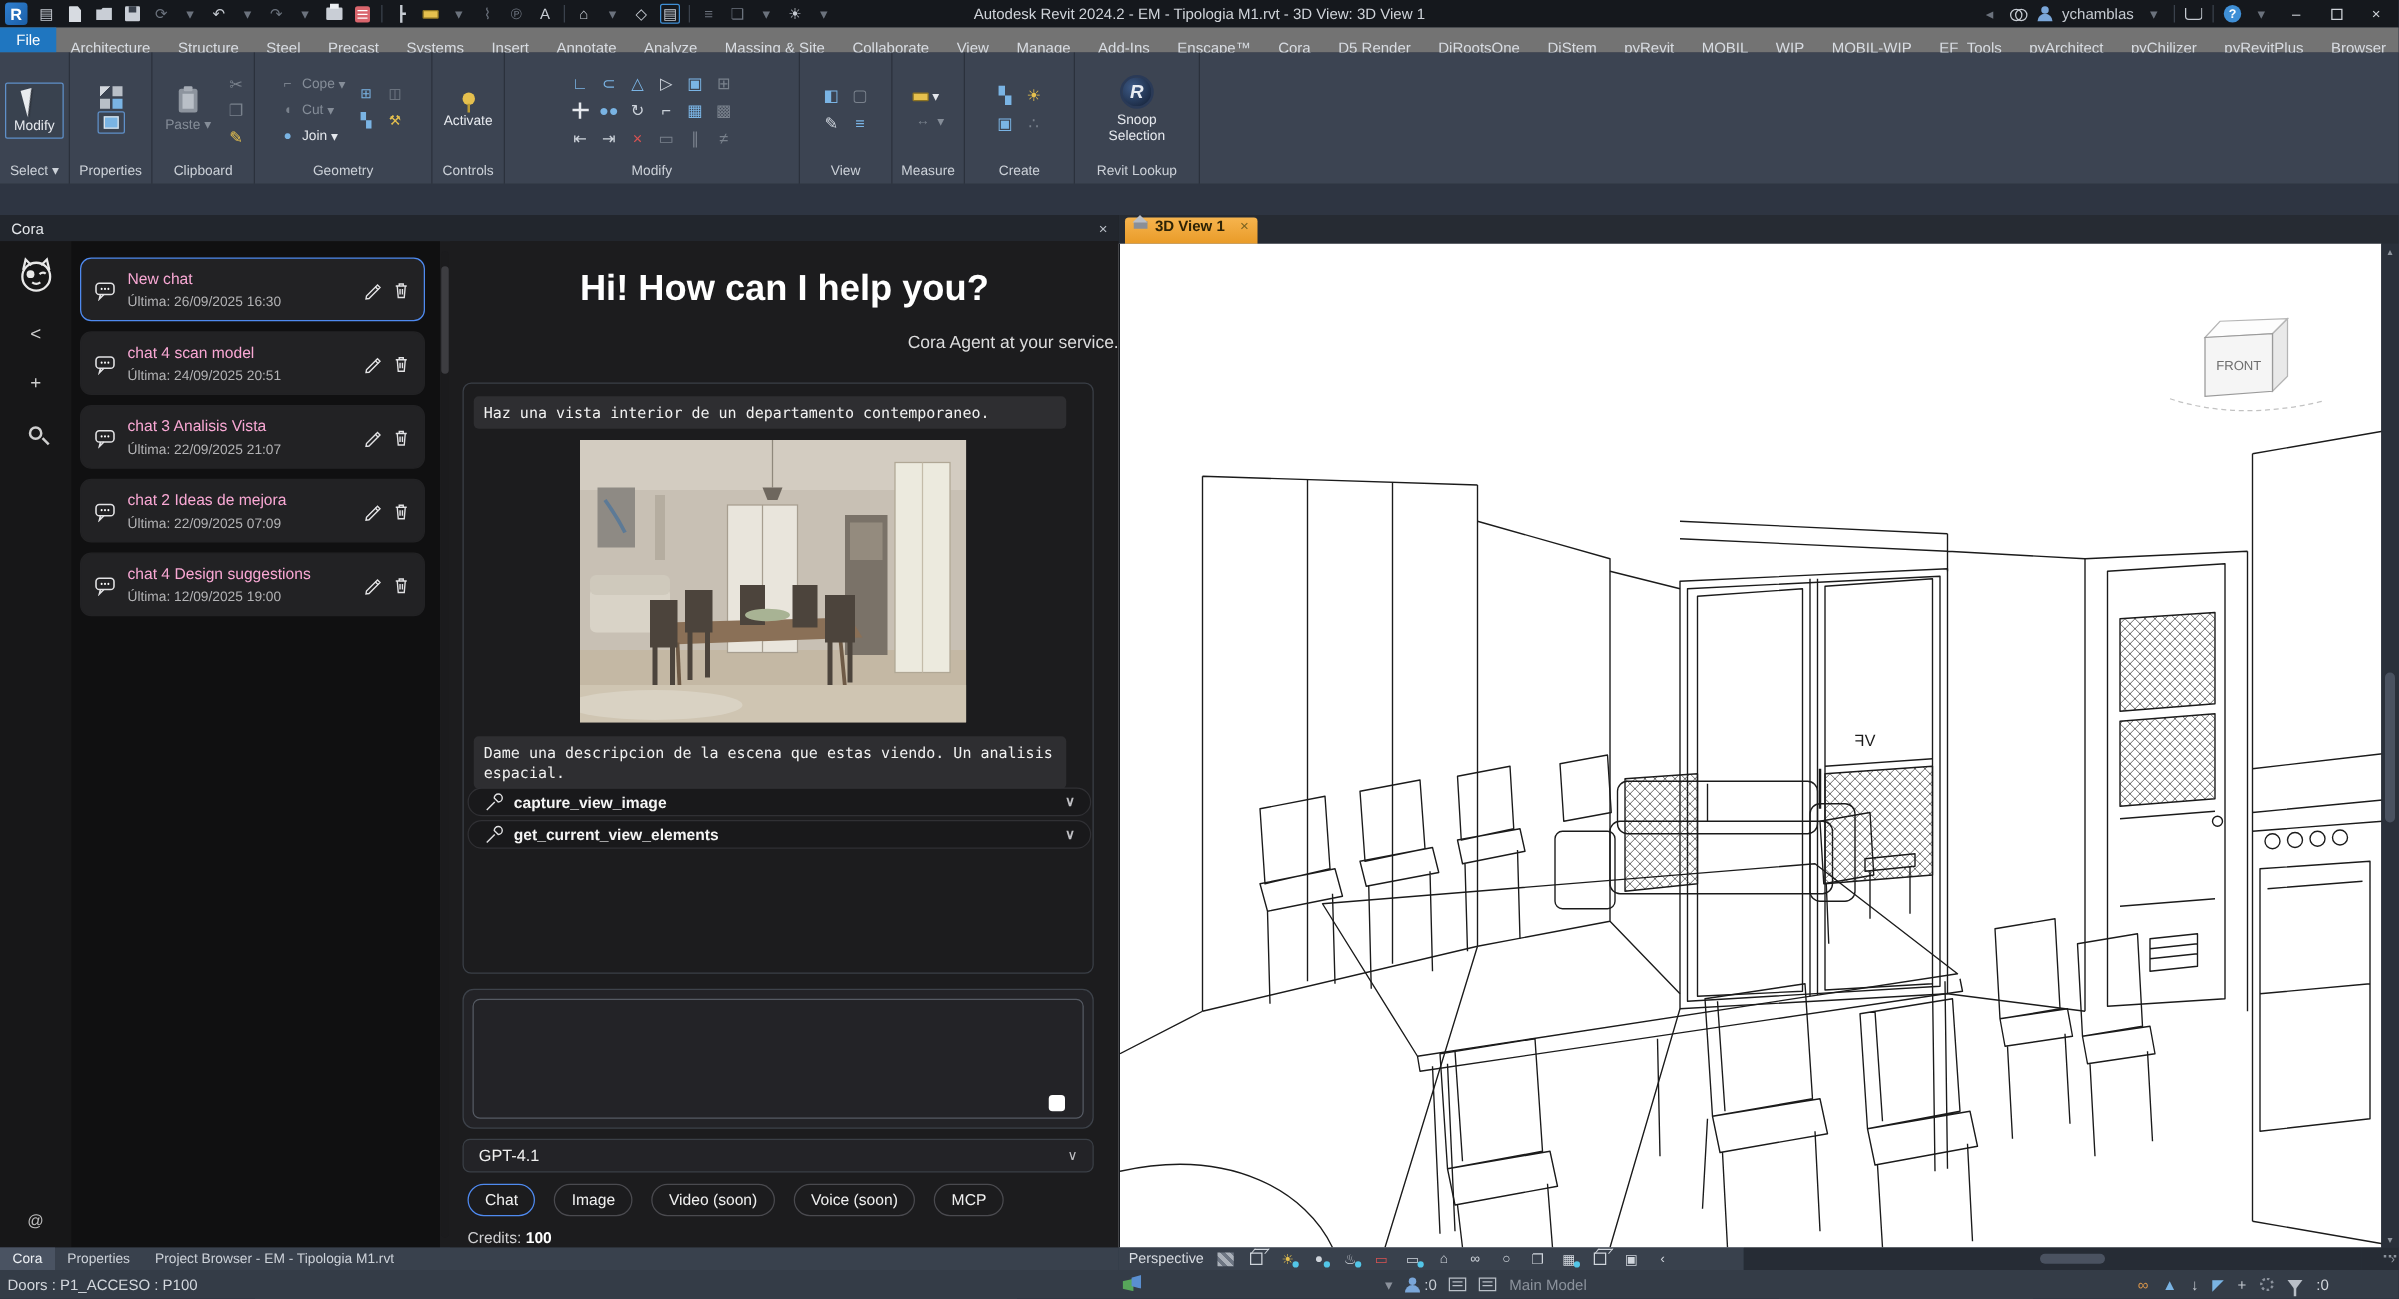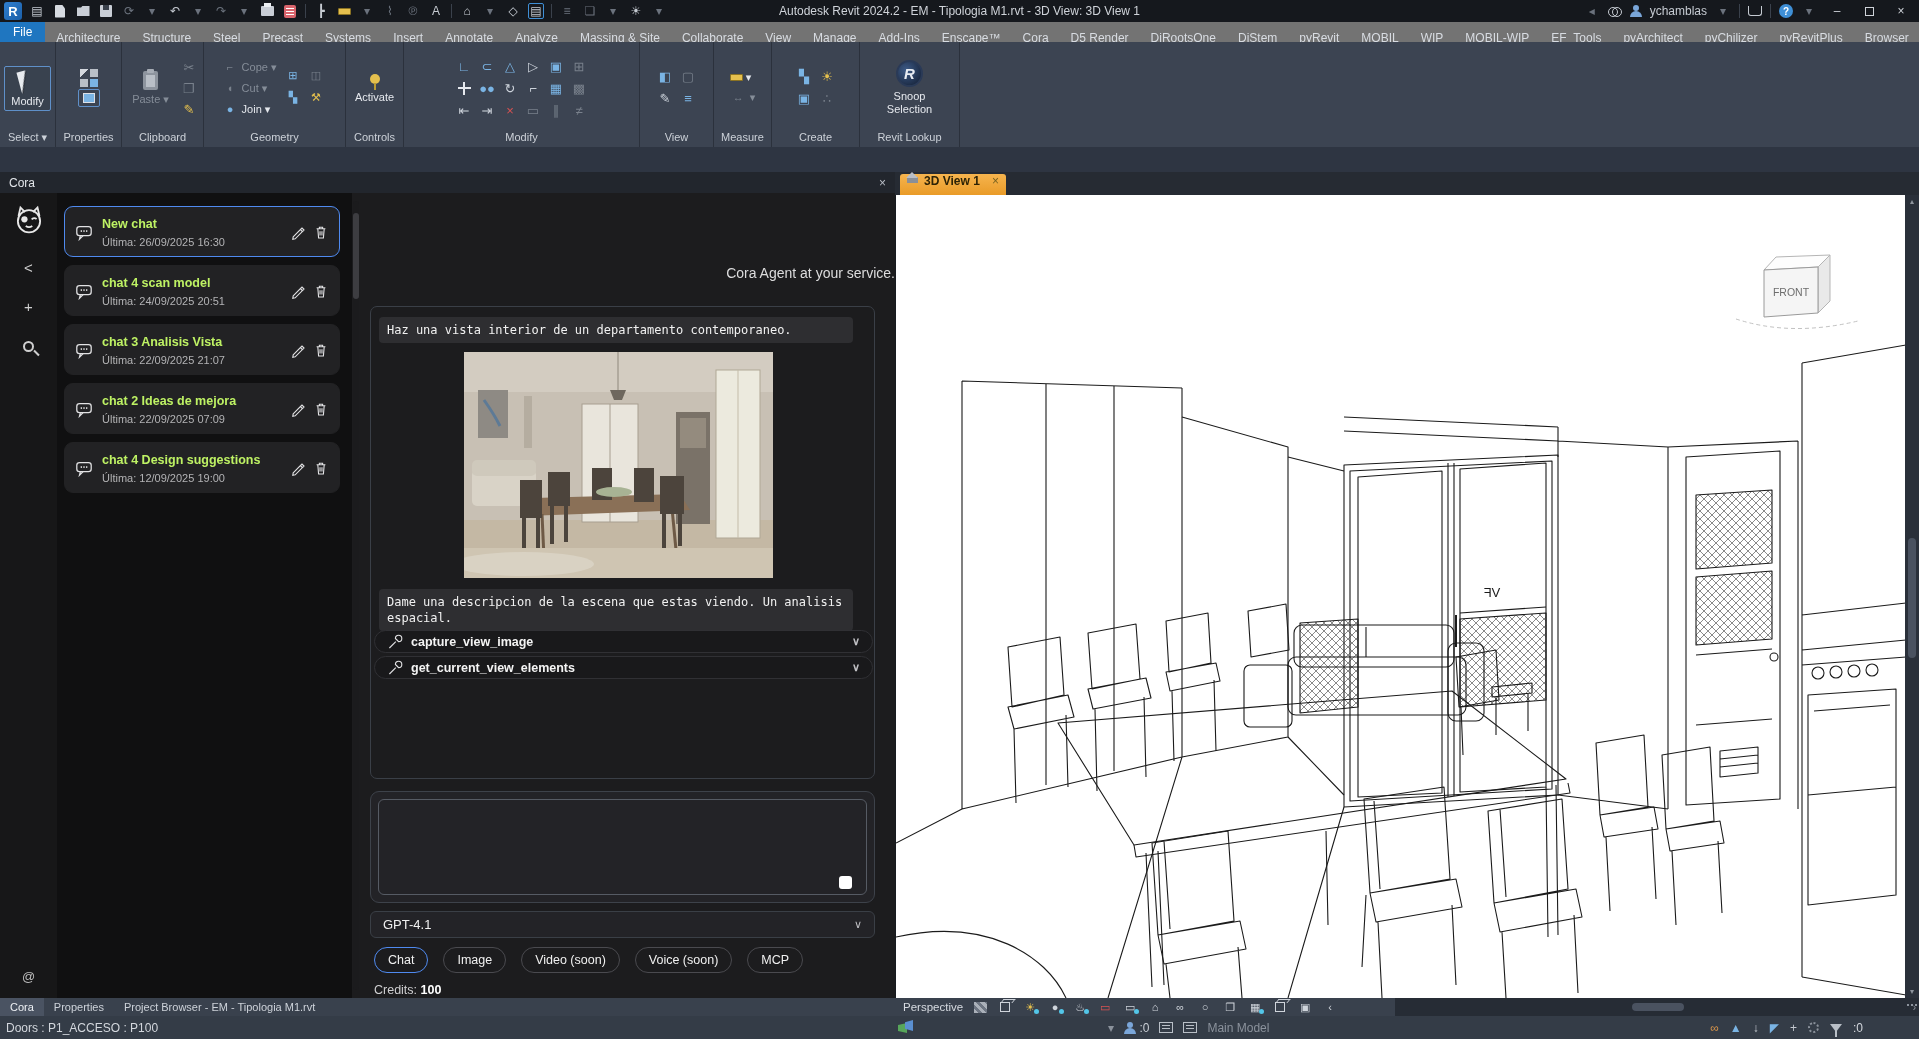--- a/index.html
+++ b/index.html
@@ -96,21 +96,21 @@
   .rail .cat{margin-top:10px}
   .rail-btn{margin-top:22px;font-size:15px;color:#cfcfcf}
   .mag{width:11px;height:11px;border:2px solid #cfcfcf;border-radius:50%;position:relative;margin-top:26px}
   .mag::after{content:"";position:absolute;left:8px;top:9px;width:7px;height:2px;background:#cfcfcf;transform:rotate(45deg)}
   .rail-at{position:absolute;bottom:14px;font-size:13px;color:#bdbdbd}
   .chatlist{position:absolute;left:57px;top:0;width:295px;height:100%;background:#101011}
   .chat-item{position:absolute;left:7px;width:276px;height:51px;background:#222224;border-radius:9px;border:1px solid #222224;
     display:flex;align-items:center;padding:0 10px;gap:9px;color:#fff}
   .chat-item.sel{border:1.5px solid #4f8af0}
   .chat-txt{flex:1;min-width:0}
-  .chat-name{font-size:12.5px;font-weight:bold;color:#bef264;white-space:nowrap}
+  .chat-name{font-size:12.5px;font-weight:normal;color:#f9a8d4;white-space:nowrap}
   .chat-last{font-size:11px;color:#b3b3b5;margin-top:2px;white-space:nowrap}
   .chat-acts{display:flex;gap:7px;align-items:center}
   .svg16{width:16px;height:16px;stroke:#e2e2e4;fill:none;stroke-width:1.4}
   .svg18{width:18px;height:18px;stroke:#e2e2e4;fill:none;stroke-width:1.4}
   .list-scroll{position:absolute;left:353px;top:8px;width:6px;height:calc(100% - 16px);background:#1b1b1d;border-radius:3px}
   .list-thumb{position:absolute;left:0;top:12px;width:6px;height:86px;background:#3d3d41;border-radius:3px}
   .coramain{position:absolute;left:360px;top:0;width:535px;height:100%;background:#1c1c1e}
   .greet{position:absolute;left:0;top:22px;width:100%;text-align:center;color:#fff;font-weight:bold;font-size:29px}
   .greet-sub{position:absolute;left:0;top:72px;width:100%;text-align:right;color:#dcdcdd;font-size:14px}
   .msgbox{position:absolute;left:10px;top:113px;width:505px;height:473px;border:1px solid #3a3f47;border-radius:7px}
@@ -574,20 +574,21 @@
                 <use href="#i-trash"></use>
               </svg>
           </span>
         </div>
       </div>
       <div class="list-scroll">
           <span class="list-thumb"></span>
         </div>
 
       <div class="coramain">
+        <div class="greet">Hi! How can I help you?</div>
         <div class="greet-sub">Cora Agent at your service.</div>
 
         <div class="msgbox">
           <div class="bubble" style="top:10px">Haz una vista interior de un departamento contemporaneo.</div>
 
           <svg class="chatimg" viewBox="0 0 309 226">
             <rect x="0" y="0" width="309" height="226" fill="#c8c0b4"></rect>
             <rect x="0" y="0" width="309" height="40" fill="#d3ccc1"></rect>
             <rect x="0" y="168" width="309" height="58" fill="#c4b8a4"></rect>
             <rect x="118" y="52" width="56" height="118" fill="#e9e5dc" stroke="#a79e90"></rect>

